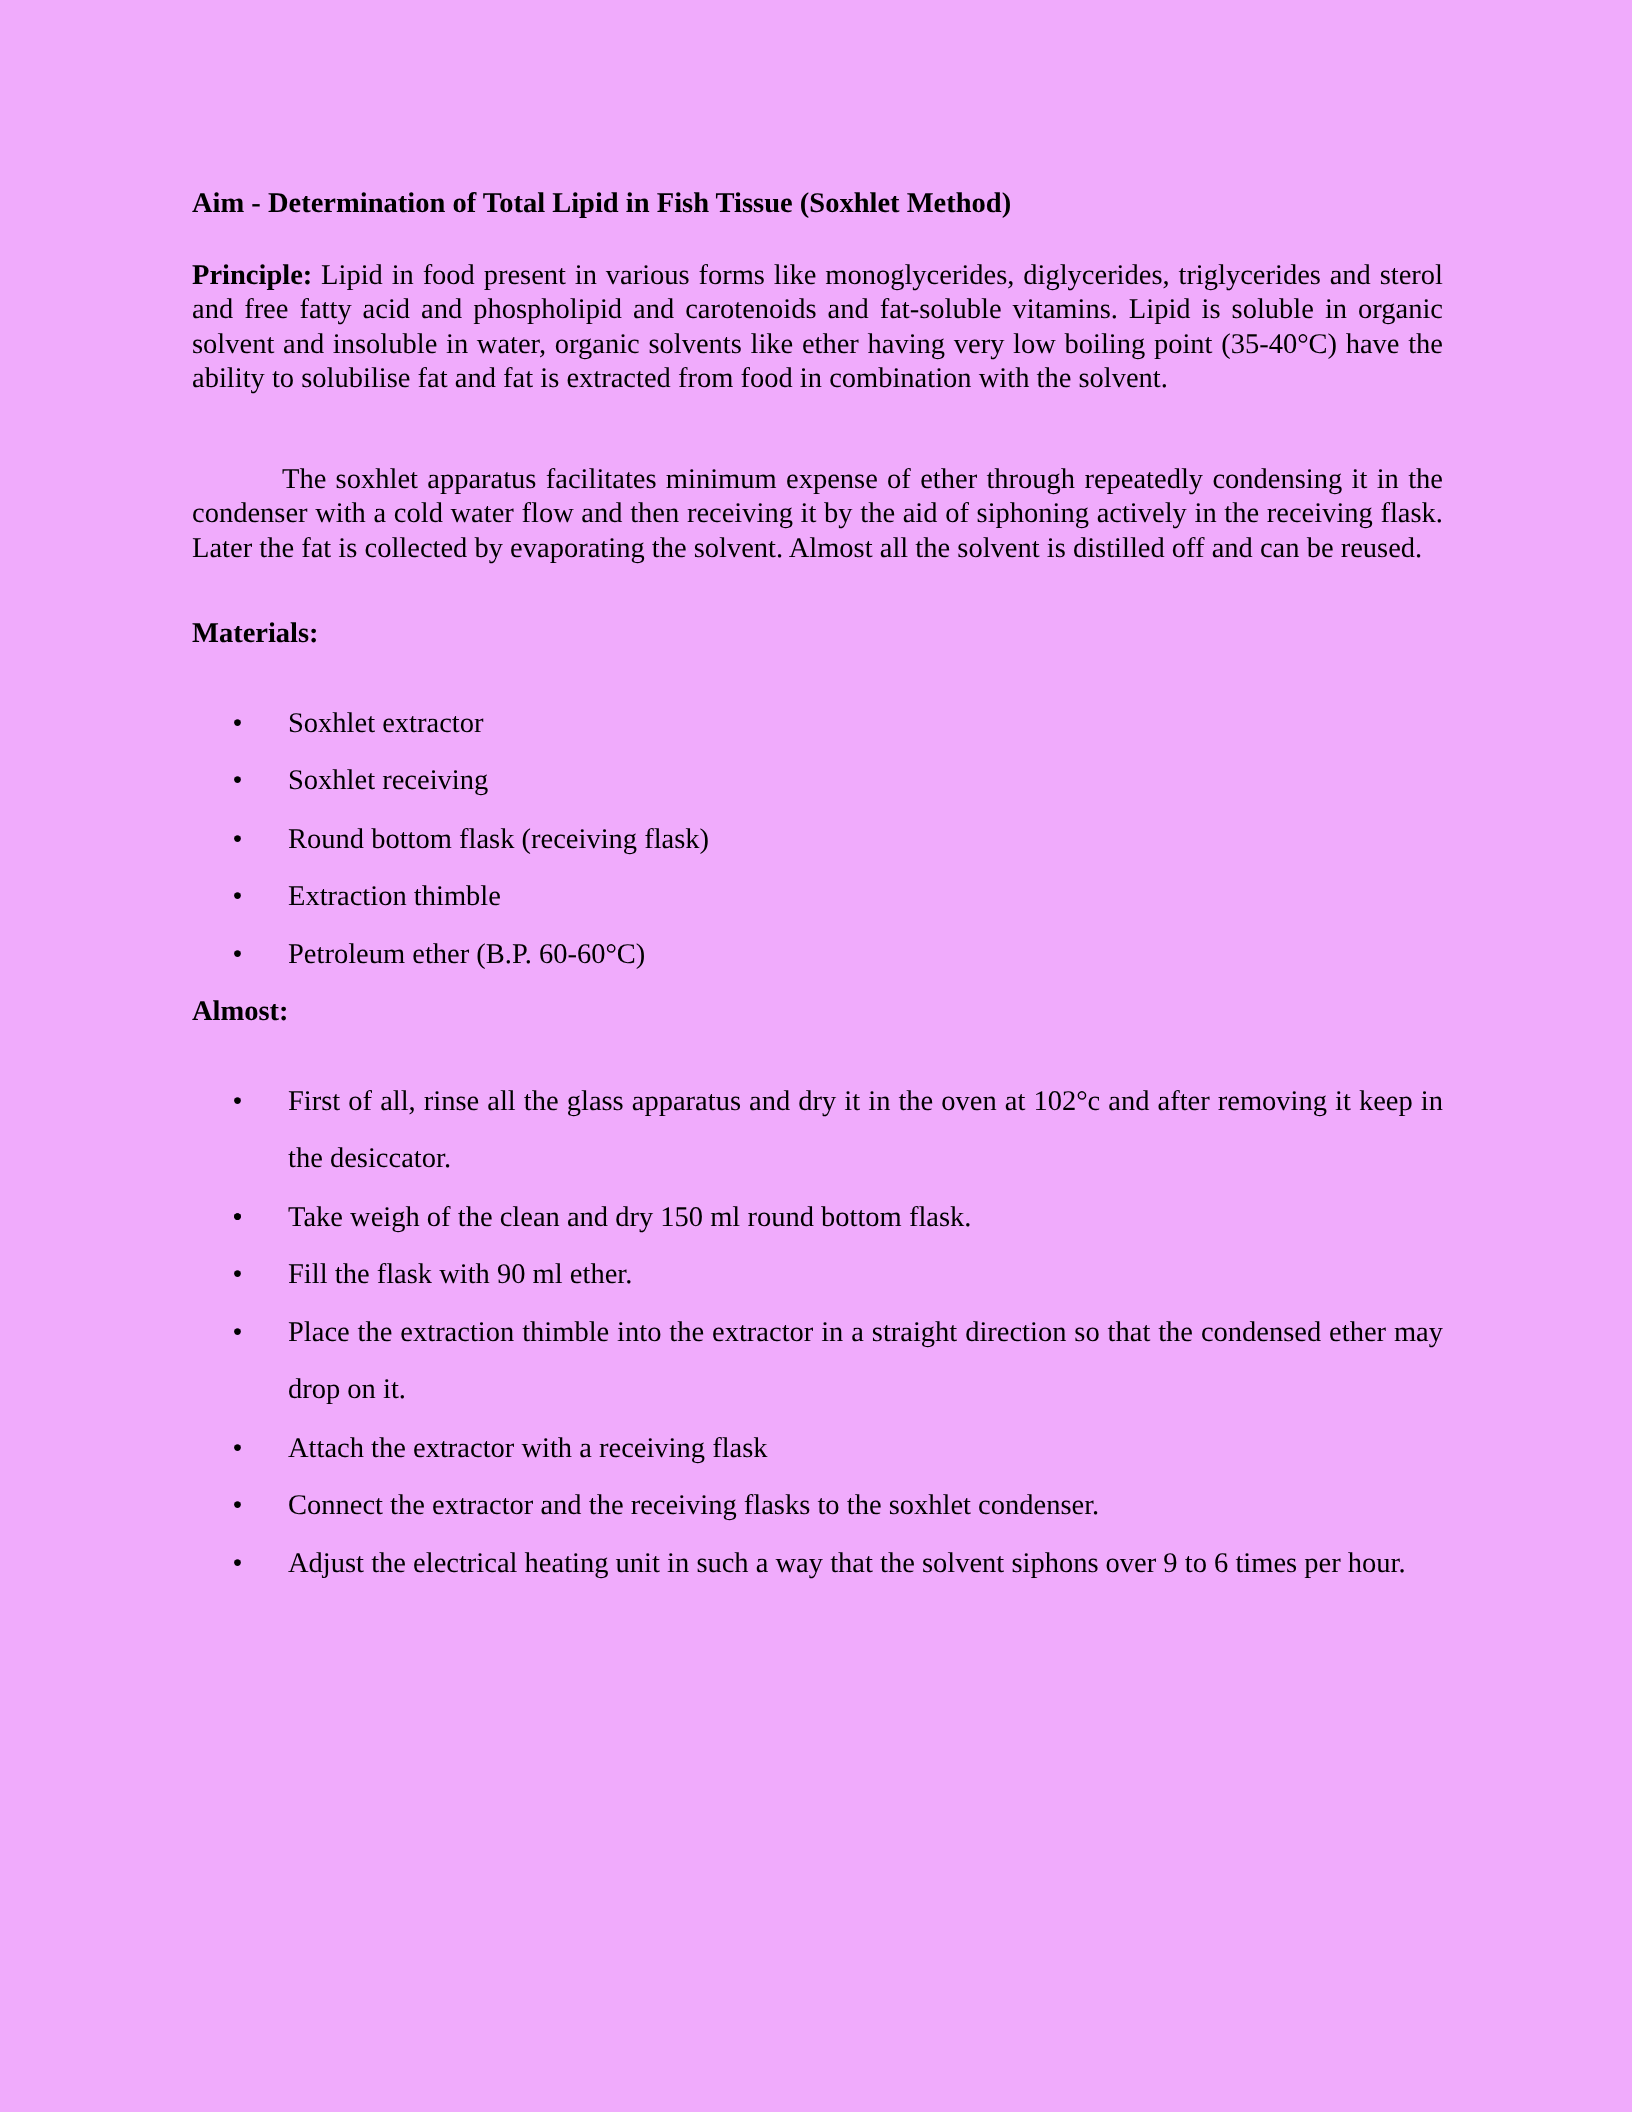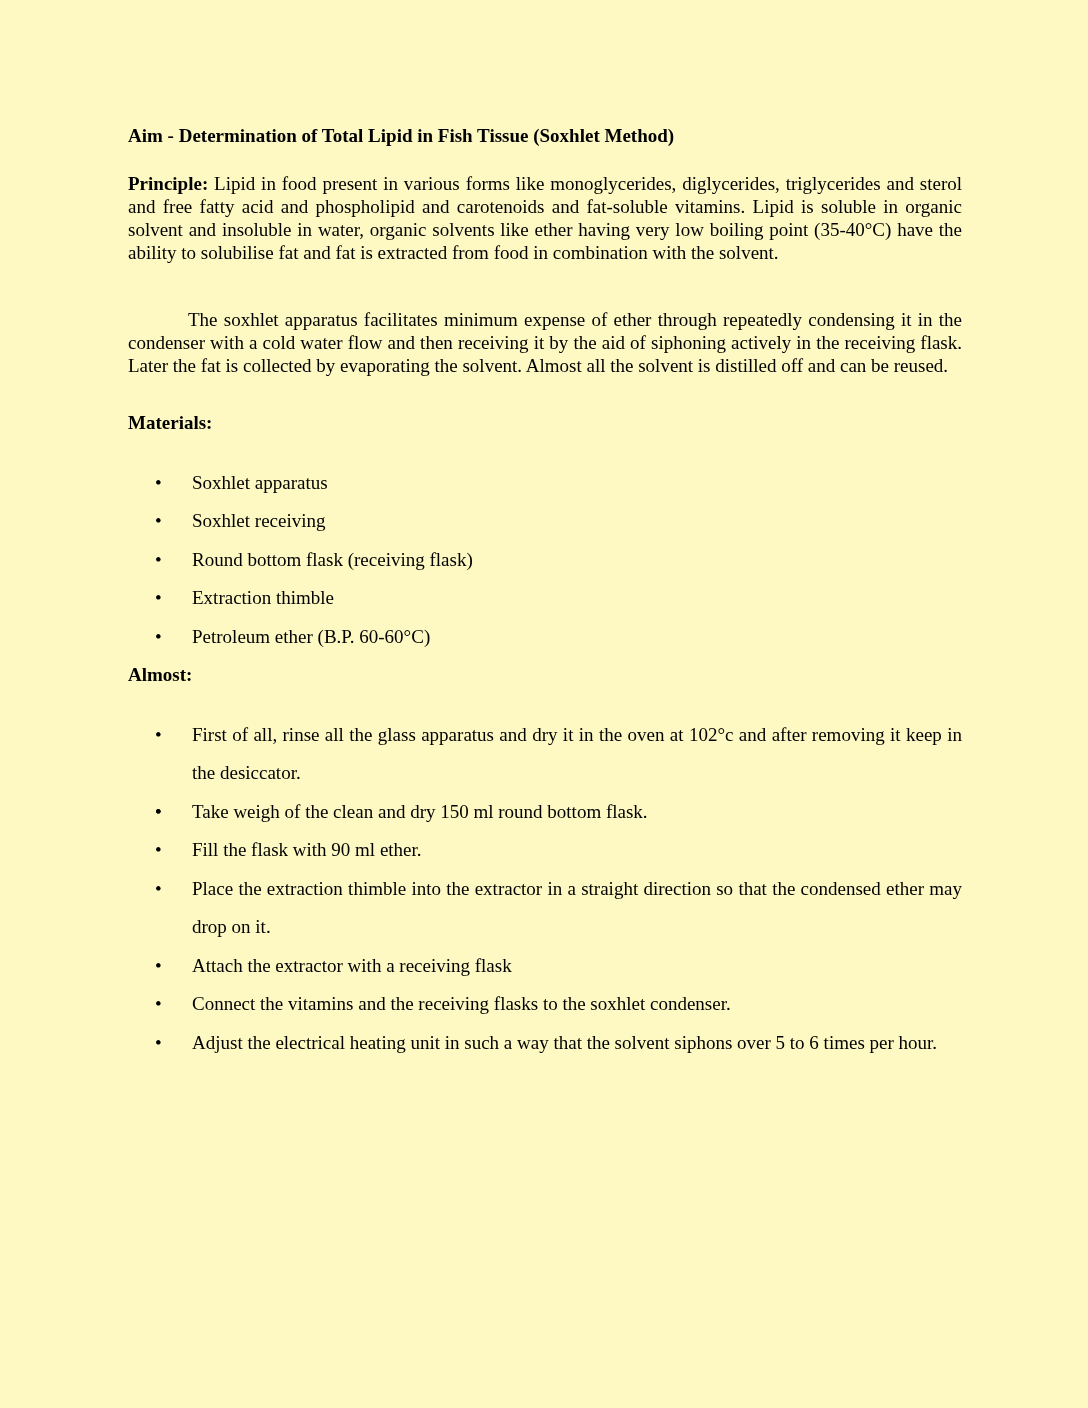--- a/index.html
+++ b/index.html
@@ -10,21 +10,21 @@
     background: #ffffff;
     color: #000000;
     font-family: "Liberation Serif", "DejaVu Serif", serif;
     font-size: 19px;
   }
   .page {
     position: relative;
     width: 1088px;
     height: 1408px;
     padding: 121px 126px 40px 128px;
-    background: #fef9c3;
+    background: #f0abfc;
     overflow: hidden;
   }
   .doc-title {
     font-size: 19px;
     font-weight: bold;
     line-height: 30px;
     margin: 0 0 21px 0;
   }
   .body-text {
     margin: 0 0 18px 0;
@@ -66,33 +66,33 @@
 
   <h1 class="doc-title">Aim - Determination of Total Lipid in Fish Tissue (Soxhlet Method)</h1>
 
   <p class="body-text"><span class="bold">Principle:</span><span> Lipid in food present in various forms like monoglycerides, diglycerides, triglycerides and sterol and free fatty acid and phospholipid and carotenoids and fat-soluble vitamins. Lipid is soluble in organic solvent and insoluble in water, organic solvents like ether having very low boiling point (35-40°C) have the ability to solubilise fat and fat is extracted from food in combination with the solvent.</span></p>
 
   <p class="body-text first-line-indent">The soxhlet apparatus facilitates minimum expense of ether through repeatedly condensing it in the condenser with a cold water flow and then receiving it by the aid of siphoning actively in the receiving flask. Later the fat is collected by evaporating the solvent. Almost all the solvent is distilled off and can be reused.</p>
 
   <h2 class="section-heading materials">Materials:</h2>
 
   <ul class="bullet-list">
-    <li><span class="bullet">•</span><span class="li-text">Soxhlet apparatus</span></li>
+    <li><span class="bullet">•</span><span class="li-text">Soxhlet extractor</span></li>
     <li><span class="bullet">•</span><span class="li-text">Soxhlet receiving</span></li>
     <li><span class="bullet">•</span><span class="li-text">Round bottom flask (receiving flask)</span></li>
     <li><span class="bullet">•</span><span class="li-text">Extraction thimble</span></li>
     <li><span class="bullet">•</span><span class="li-text">Petroleum ether (B.P. 60-60°C)</span></li>
   </ul>
 
   <h2 class="section-heading method">Almost:</h2>
 
   <ul class="bullet-list">
     <li><span class="bullet">•</span><span class="li-text">First of all, rinse all the glass apparatus and dry it in the oven at 102°c and after removing it keep in the desiccator.</span></li>
     <li><span class="bullet">•</span></li>
     <li><span class="bullet">•</span><span class="li-text">Take weigh of the clean and dry 150 ml round bottom flask.</span></li>
     <li><span class="bullet">•</span><span class="li-text">Fill the flask with 90 ml ether.</span></li>
     <li><span class="bullet">•</span><span class="li-text">Place the extraction thimble into the extractor in a straight direction so that the condensed ether may drop on it.</span></li>
     <li><span class="bullet">•</span><span class="li-text">Attach the extractor with a receiving flask</span></li>
-    <li><span class="bullet">•</span><span class="li-text">Connect the vitamins and the receiving flasks to the soxhlet condenser.</span></li>
-    <li><span class="bullet">•</span><span class="li-text">Adjust the electrical heating unit in such a way that the solvent siphons over 5 to 6 times per hour.</span></li>
+    <li><span class="bullet">•</span><span class="li-text">Connect the extractor and the receiving flasks to the soxhlet condenser.</span></li>
+    <li><span class="bullet">•</span><span class="li-text">Adjust the electrical heating unit in such a way that the solvent siphons over 9 to 6 times per hour.</span></li>
   </ul>
 
 </div>
 
 </body></html>

